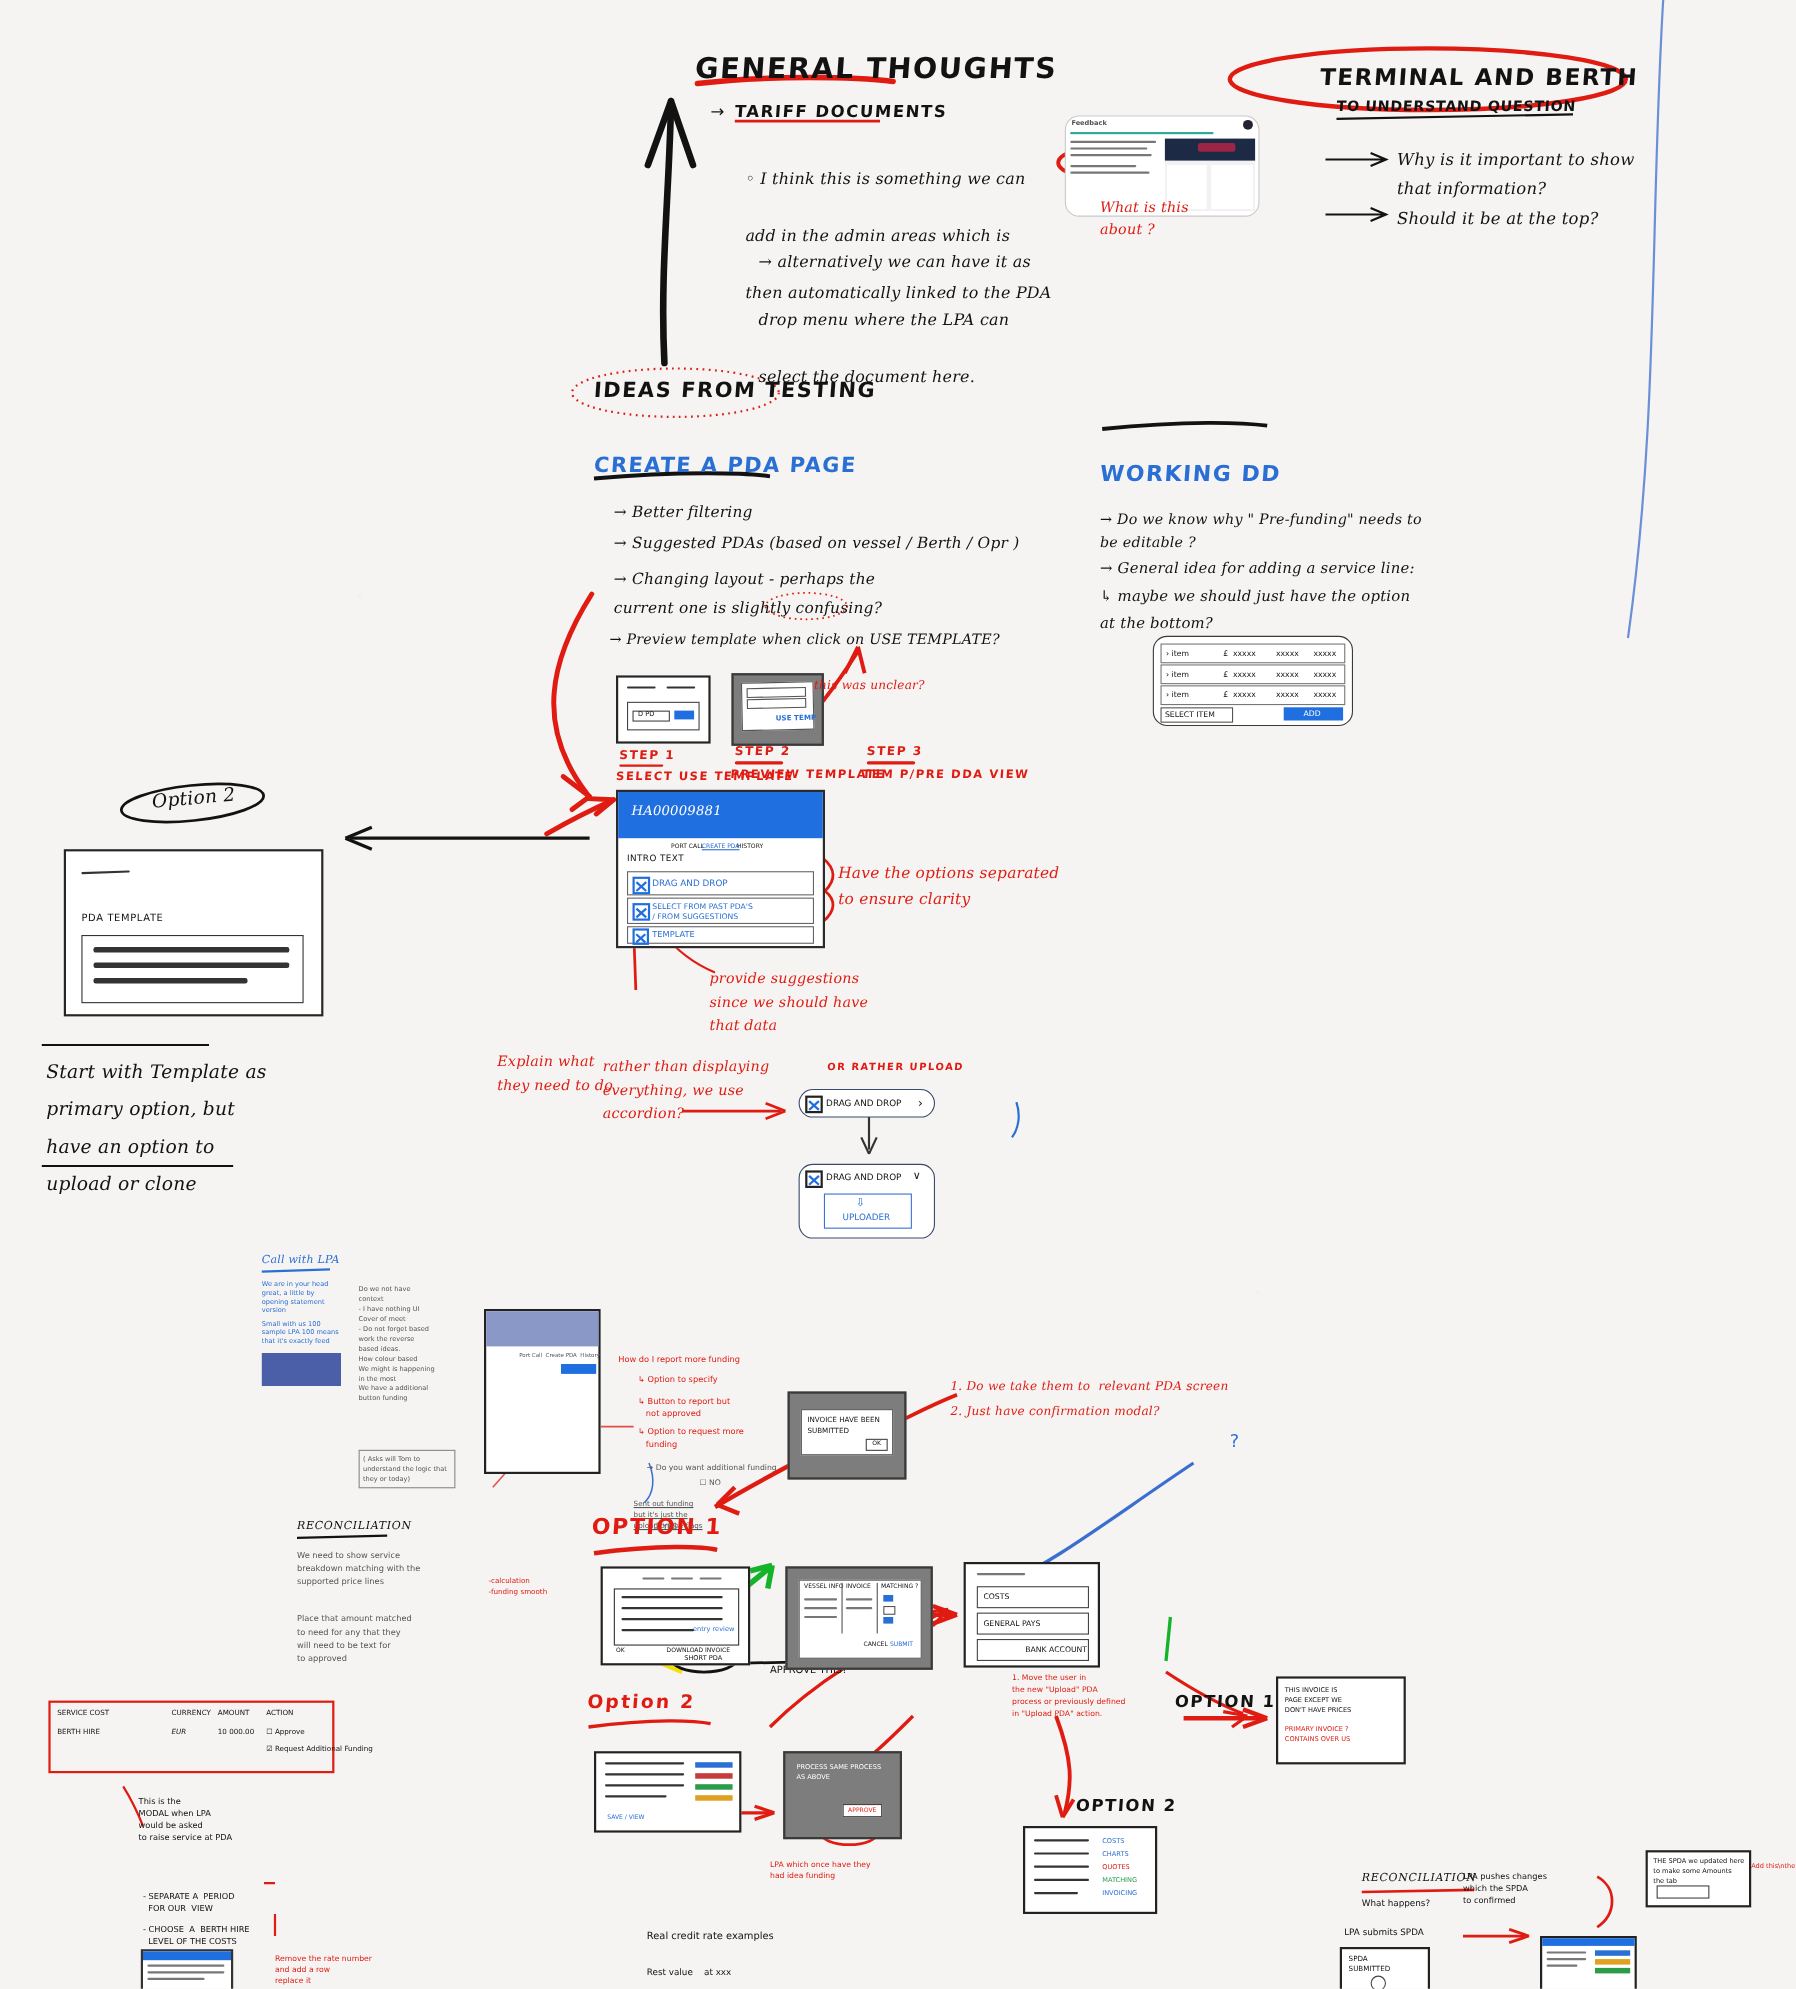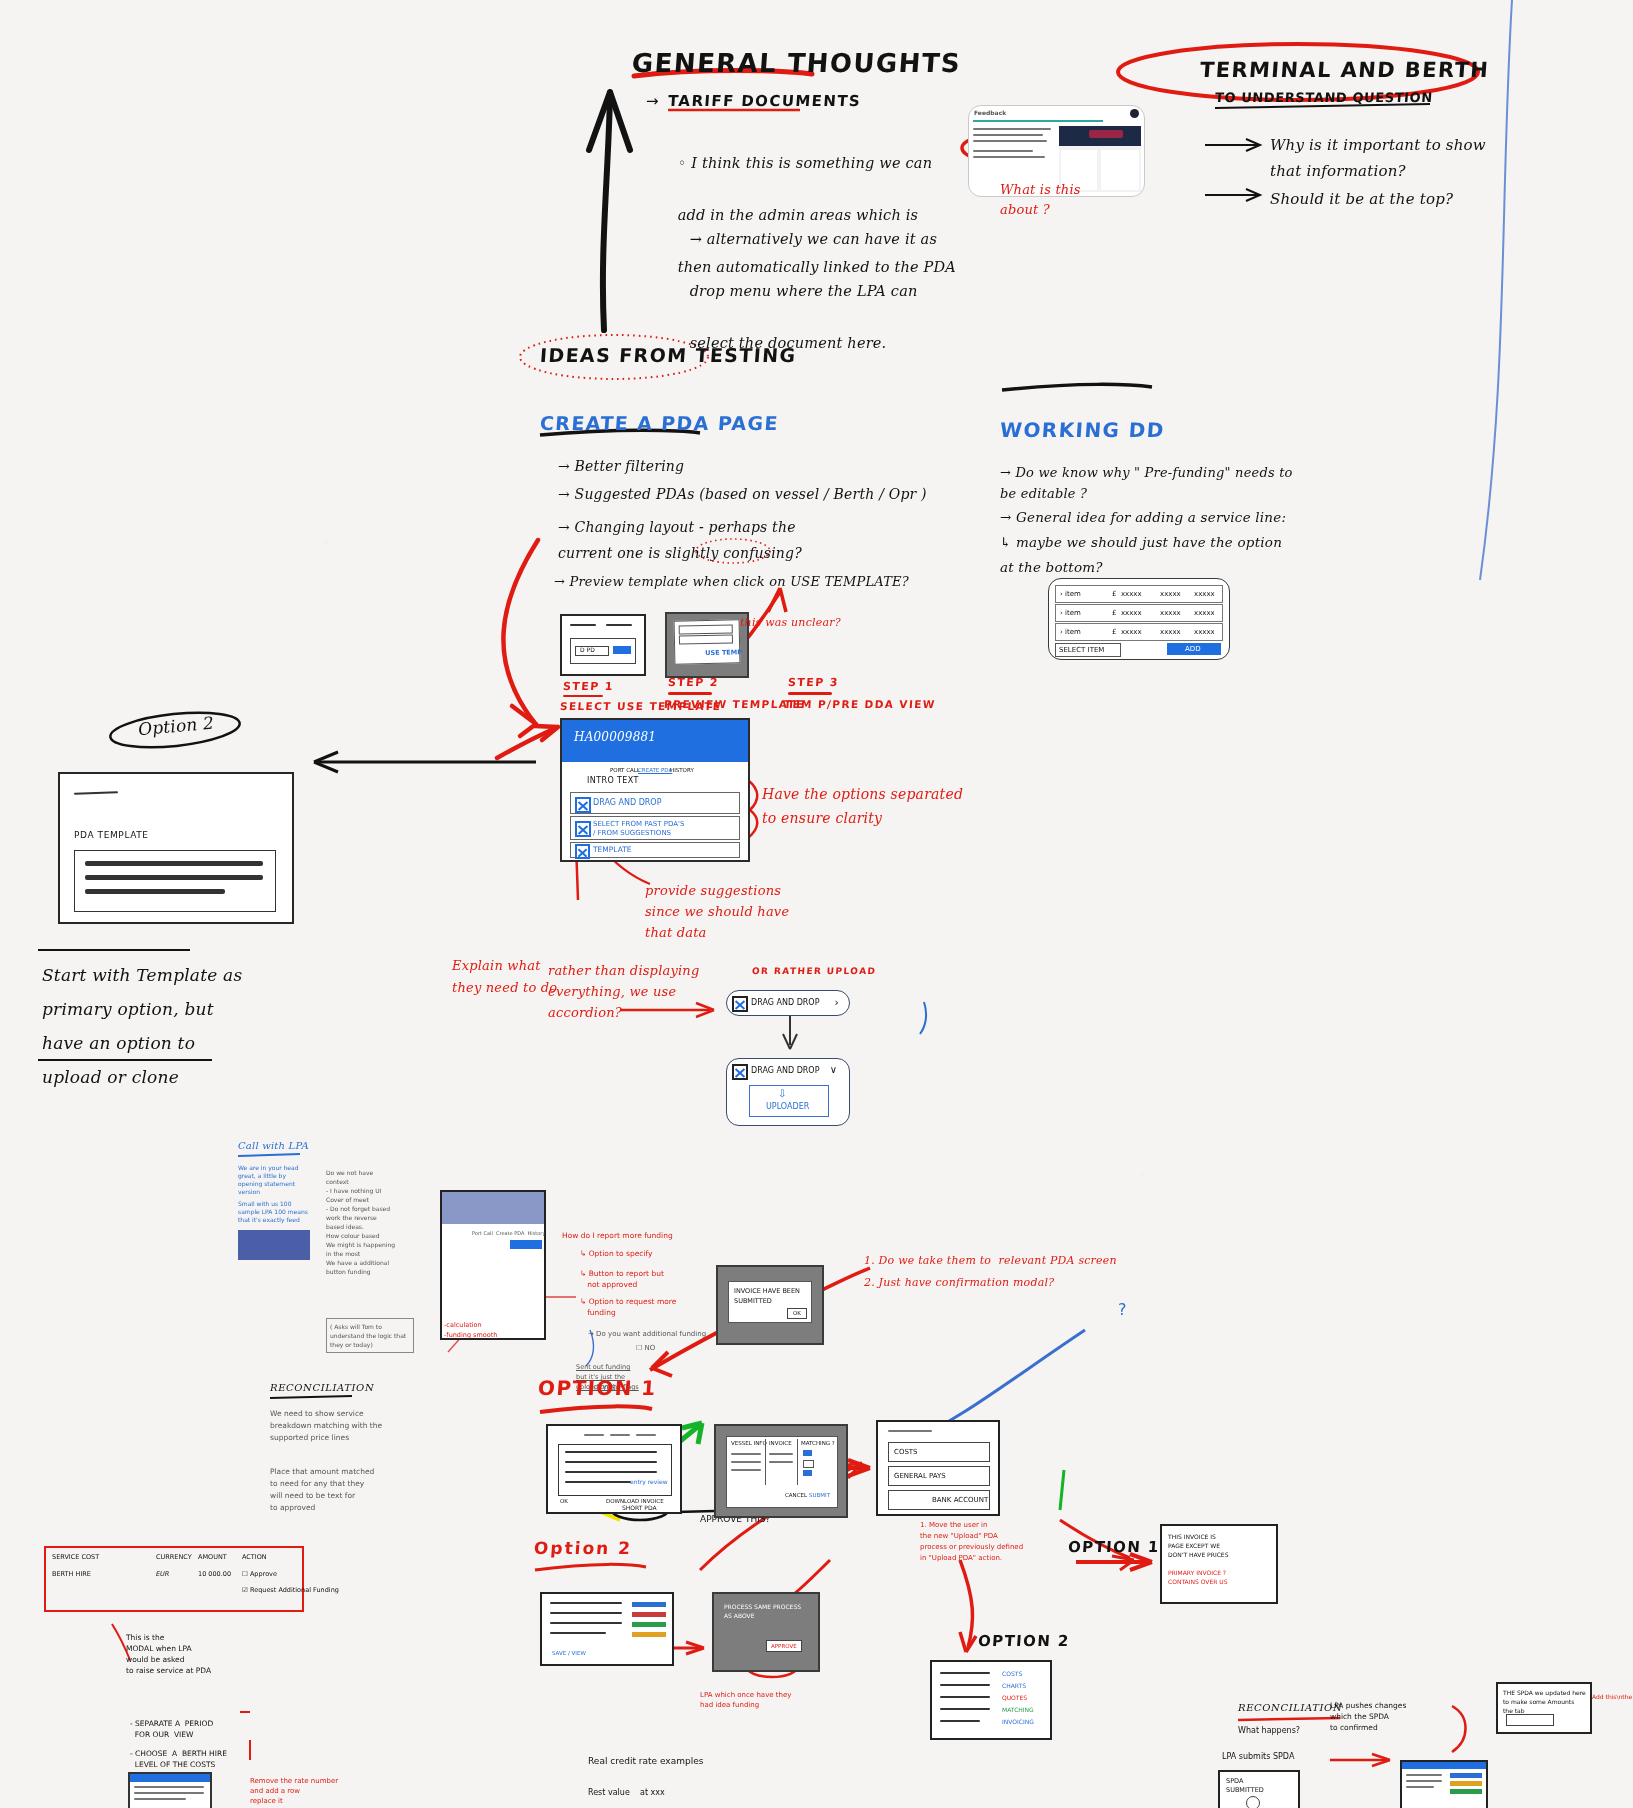--- a/index.html
+++ b/index.html
@@ -313,21 +313,21 @@
 <div class="n title-caps ink-red" style="left:788px;top:676px;font-size:11px;">STEP 3</div>
 <div class="uline" style="left:788px;top:692px;width:44px;height:2.5px;"></div>
 <div class="n title-caps ink-red" style="left:784px;top:698px;font-size:10.5px;">TEM P/PRE DDA VIEW</div>
 
 <div class="wf" style="left:560px;top:718px;width:186px;height:140px;border-color:#2b2b2b;">
   <div class="bar" style="left:0;top:0;width:186px;height:42px;"></div>
   <div class="n cursive" style="left:12px;top:10px;font-size:12px;color:#fff;">HA00009881</div>
   <div class="n mini ink-black" style="left:48px;top:47px;font-size:5.5px;">PORT CALL</div>
   <div class="n mini ink-blue" style="left:76px;top:47px;font-size:5.5px;text-decoration:underline;">CREATE PDA</div>
   <div class="n mini ink-black" style="left:108px;top:47px;font-size:5.5px;">HISTORY</div>
-  <div class="n mini ink-black" style="left:25px;top:56px;font-size:8px;letter-spacing:.4px;">INTRO TEXT</div>
+  <div class="n mini ink-black" style="left:8px;top:56px;font-size:8px;letter-spacing:.4px;">INTRO TEXT</div>
 
   <div class="rowbox" style="left:8px;top:72px;width:168px;height:20px;">
     <div class="xbox" style="left:4px;top:4px;width:12px;height:12px;"></div>
     <div class="n mini ink-blue" style="left:22px;top:5px;font-size:8px;">DRAG AND DROP</div>
   </div>
   <div class="rowbox" style="left:8px;top:96px;width:168px;height:22px;">
     <div class="xbox" style="left:4px;top:4px;width:12px;height:12px;"></div>
     <div class="n mini ink-blue" style="left:22px;top:3px;font-size:7px;line-height:9px;">SELECT FROM PAST PDA'S
 / FROM SUGGESTIONS</div>
   </div>
@@ -446,21 +446,21 @@
 
 <div class="n mini ink-red" style="left:562px;top:1230px;font-size:7.5px;line-height:11px;">How do I report more funding</div>
 <div class="n mini ink-red" style="left:580px;top:1248px;font-size:7.5px;line-height:11px;">↳ Option to specify</div>
 <div class="n mini ink-red" style="left:580px;top:1268px;font-size:7.5px;line-height:11px;">↳ Button to report but
    not approved</div>
 <div class="n mini ink-red" style="left:580px;top:1296px;font-size:7.5px;line-height:11px;">↳ Option to request more
    funding</div>
 <div class="n mini ink-gray" style="left:588px;top:1330px;font-size:7px;">→ Do you want additional funding</div>
 <div class="n mini ink-gray" style="left:594px;top:1344px;font-size:7px;margin-top:40px;">☐ <span>YES</span></div>
 <div class="n mini ink-gray" style="left:636px;top:1344px;font-size:7px;">☐ <span>NO</span></div>
-<div class="n mini ink-red" style="left:444px;top:1320px;font-size:6.5px;line-height:10px;white-space:pre;">-calculation
+<div class="n mini ink-red" style="left:444px;top:1432px;font-size:6.5px;line-height:10px;white-space:pre;">-calculation
 -funding smooth</div>
 <div class="n mini ink-gray" style="left:576px;top:1362px;font-size:6.5px;line-height:10px;white-space:pre;text-decoration:underline;">Sent out funding
 but it's just the
 upload on the flags</div>
 
 <div class="wf gray" style="left:716px;top:1265px;width:104px;height:76px;">
   <div style="position:absolute;left:10px;top:14px;width:82px;height:40px;background:#fff;border:1px solid #555;">
     <div class="n mini ink-black" style="left:5px;top:4px;font-size:6.5px;line-height:10px;white-space:pre;">INVOICE HAVE BEEN
 SUBMITTED</div>
     <div style="position:absolute;left:58px;top:26px;width:18px;height:9px;border:1px solid #444;">

